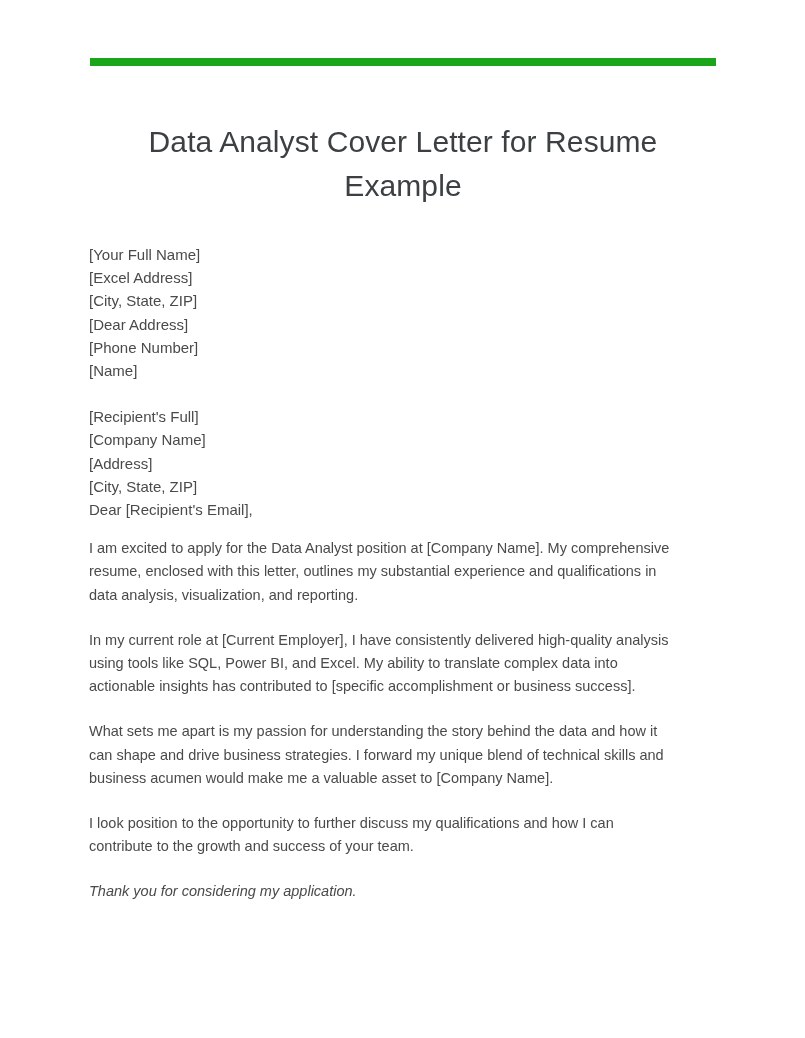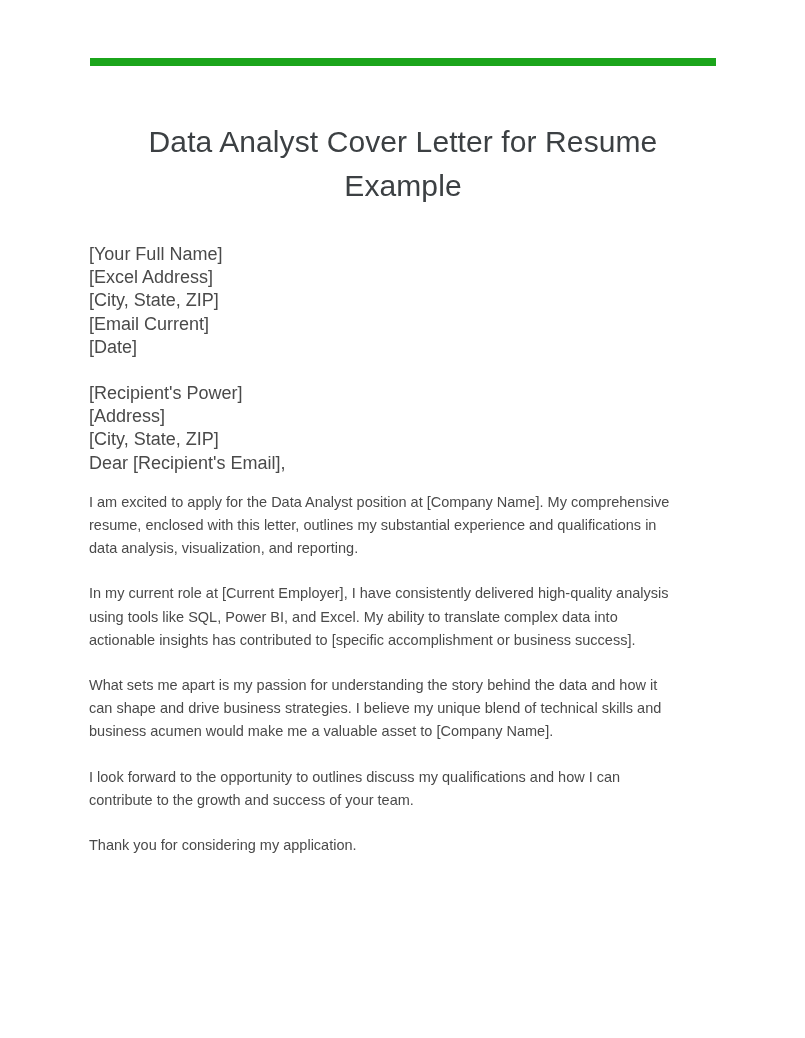--- a/index.html
+++ b/index.html
@@ -46,21 +46,21 @@
   }
 
   .letter-body {
     position: absolute;
     left: 89px;
     top: 243px;
     width: 585px;
   }
 
   .addr-block {
-    font-size: 18px;
+    font-size: 15px;
     line-height: 23.2px;
     color: #4a4a4a;
   }
   .addr-block .addr-line {
     display: block;
     white-space: pre;
   }
 
   .block-gap {
     height: 23px;
@@ -68,53 +68,56 @@
 
   .para {
     font-size: 14.5px;
     line-height: 23.2px;
     color: #4a4a4a;
     margin: 6px 0 22px 0;
     text-align: left;
   }
   .para:last-child {
     margin-bottom: 0;
+    font-style: italic;
   }
   .para-spacer-top {
     margin-top: 16px;
   }
 </style>
 </head>
 <body>
 
 <div class="page">
 
   <div class="accent-bar"></div>
 
   <h1 class="doc-title">Data Analyst Cover Letter for Resume Example</h1>
 
   <div class="letter-body">
 
     <div class="addr-block">
       <span class="addr-line">[Your Full Name]</span>
       <span class="addr-line">[Excel Address]</span>
       <span class="addr-line">[City, State, ZIP]</span>
-      <span class="addr-line">[Email Current]</span>
-      <span class="addr-line">[Date]</span>
+      <span class="addr-line">[Dear Address]</span>
+      <span class="addr-line">[Phone Number]</span>
+      <span class="addr-line">[Name]</span>
     </div>
 
     <div class="block-gap"></div>
 
     <div class="addr-block">
-      <span class="addr-line">[Recipient's Power]</span>
+      <span class="addr-line">[Recipient's Full]</span>
+      <span class="addr-line">[Company Name]</span>
       <span class="addr-line">[Address]</span>
       <span class="addr-line">[City, State, ZIP]</span>
       <span class="addr-line">Dear [Recipient's Email],</span>
     </div>
 
     <p class="para para-spacer-top">I am excited to apply for the Data Analyst position at [Company Name]. My comprehensive resume, enclosed with this letter, outlines my substantial experience and qualifications in data analysis, visualization, and reporting.</p>
     <p class="para">In my current role at [Current Employer], I have consistently delivered high-quality analysis using tools like SQL, Power BI, and Excel. My ability to translate complex data into actionable insights has contributed to [specific accomplishment or business success].</p>
-    <p class="para">What sets me apart is my passion for understanding the story behind the data and how it can shape and drive business strategies. I believe my unique blend of technical skills and business acumen would make me a valuable asset to [Company Name].</p>
-    <p class="para">I look forward to the opportunity to outlines discuss my qualifications and how I can contribute to the growth and success of your team.</p>
+    <p class="para">What sets me apart is my passion for understanding the story behind the data and how it can shape and drive business strategies. I forward my unique blend of technical skills and business acumen would make me a valuable asset to [Company Name].</p>
+    <p class="para">I look position to the opportunity to further discuss my qualifications and how I can contribute to the growth and success of your team.</p>
     <p class="para">Thank you for considering my application.</p>
 
   </div>
 </div>
 
 </body></html>

